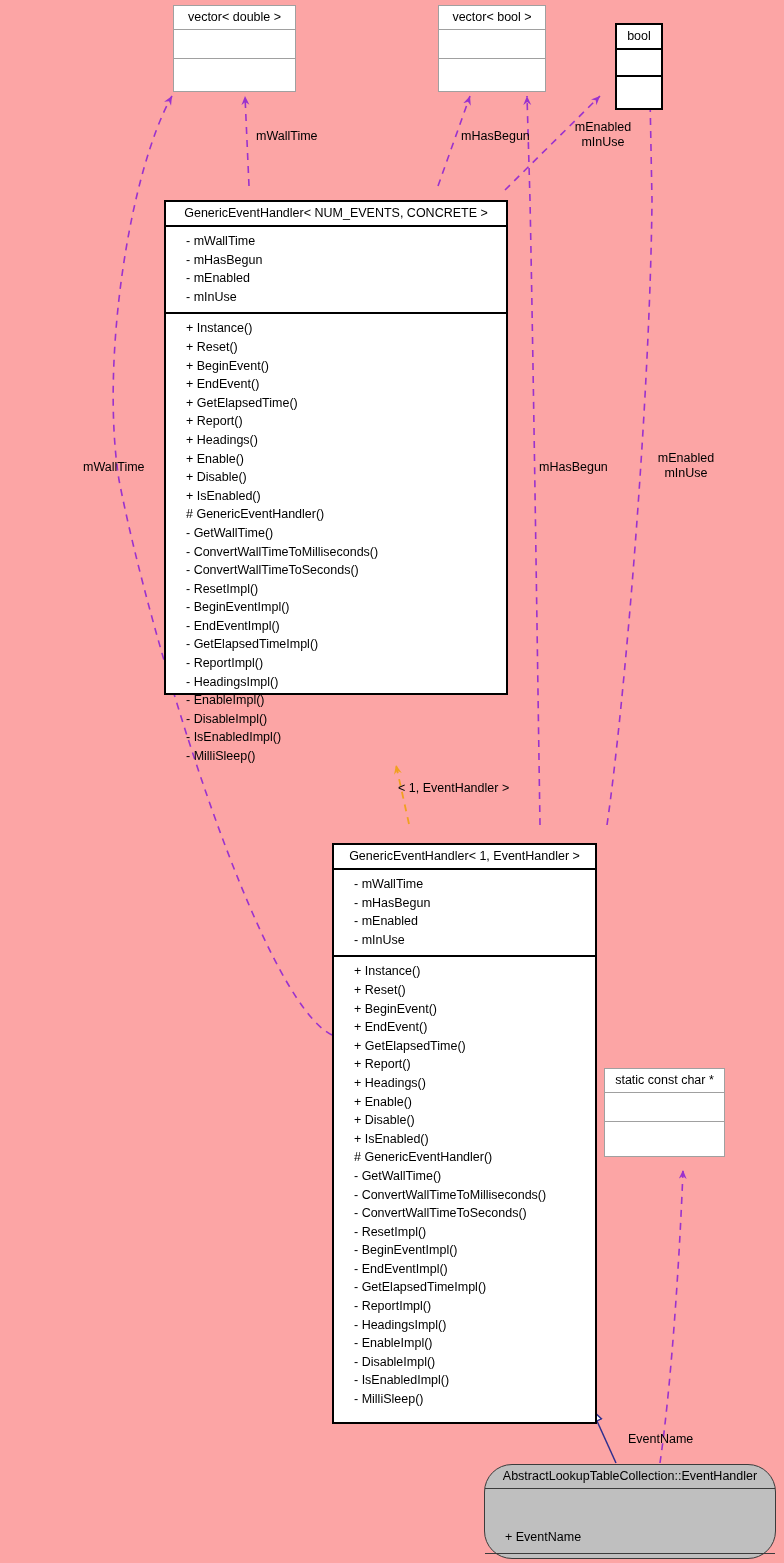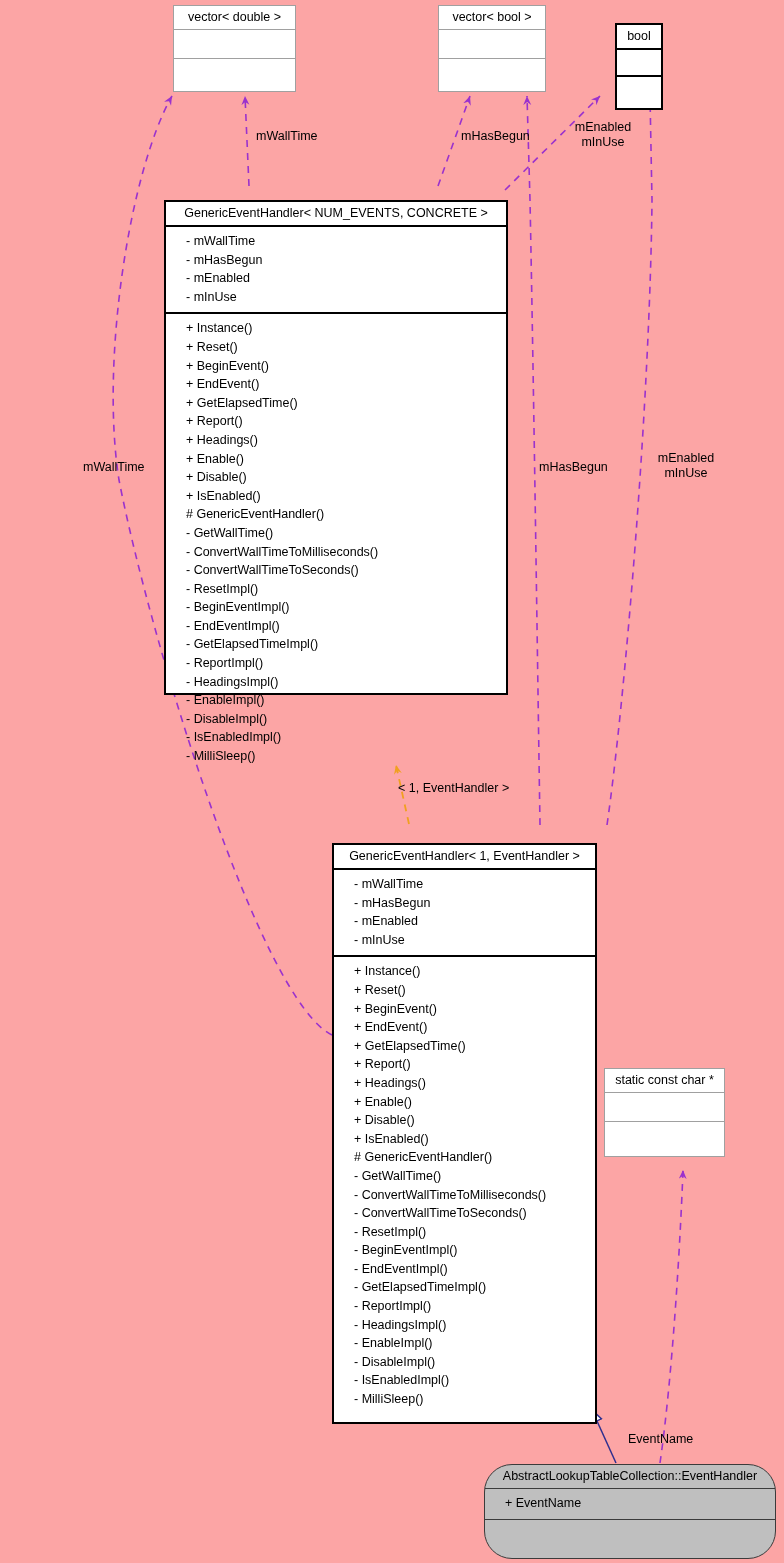--- a/index.html
+++ b/index.html
@@ -251,21 +251,21 @@
   </div>
 
   <div class="uml-box" style="left:604px; top:1068px; width:121px; height:89px;">
     <div class="uml-title">static const char *</div>
     <div class="uml-section empty-section" style="height:29px;"></div>
     <div class="uml-section empty-section" style="height:29px;"></div>
   </div>
 
   <div class="uml-box filled" style="left:484px; top:1464px; width:292px; height:95px;border-radius:28px;">
     <div class="uml-title">AbstractLookupTableCollection::EventHandler</div>
-    <div class="uml-section" style="height:31px;">
+    <div class="uml-section" style="height:31px;margin-top:34px;">
         <div class="member">+ EventName</div>
       </div>
     <div class="uml-section empty-section" style="height:32px;"></div>
   </div>
 
   <div class="edge-label" style="left:256px; top:129px;">mWallTime</div>
 
   <div class="edge-label" style="left:461px; top:129px;">mHasBegun</div>
 
   <div class="edge-label center" style="left:570px; top:120px; width:66px;">

